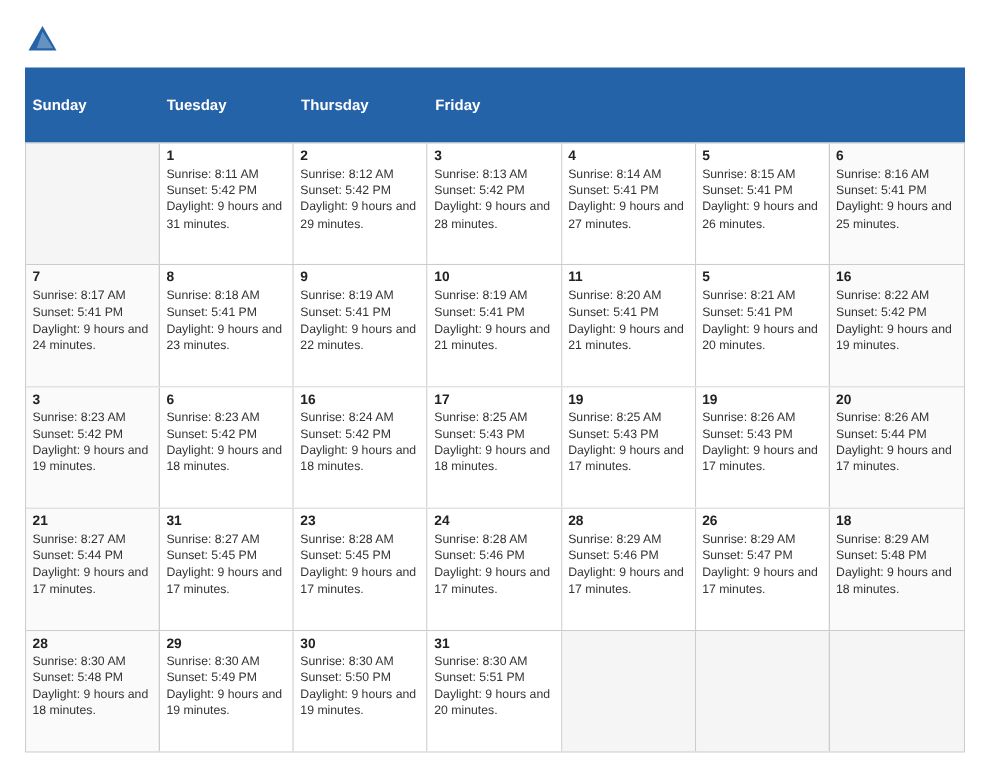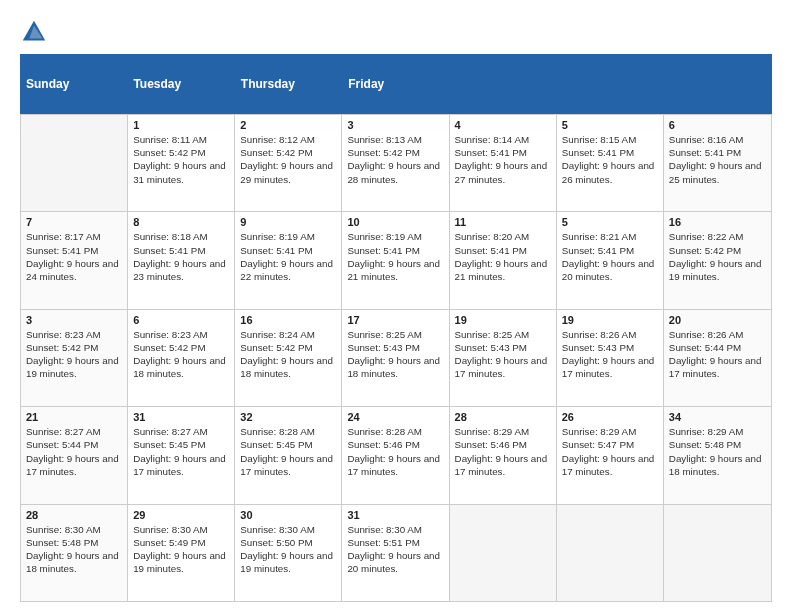--- a/index.html
+++ b/index.html
@@ -287,21 +287,21 @@
           Sunrise: 8:27 AM<br>Sunset: 5:44 PM<br>Daylight: 9 hours and 17 minutes.
         </div>
       </div>
           <div class="cal-cell">
         <span class="day-num">31</span>
         <div class="cell-info">
           Sunrise: 8:27 AM<br>Sunset: 5:45 PM<br>Daylight: 9 hours and 17 minutes.
         </div>
       </div>
           <div class="cal-cell">
-        <span class="day-num">32</span>
+        <span class="day-num">23</span>
         <div class="cell-info">
           Sunrise: 8:28 AM<br>Sunset: 5:45 PM<br>Daylight: 9 hours and 17 minutes.
         </div>
       </div>
           <div class="cal-cell">
         <span class="day-num">24</span>
         <div class="cell-info">
           Sunrise: 8:28 AM<br>Sunset: 5:46 PM<br>Daylight: 9 hours and 17 minutes.
         </div>
       </div>
@@ -311,21 +311,21 @@
           Sunrise: 8:29 AM<br>Sunset: 5:46 PM<br>Daylight: 9 hours and 17 minutes.
         </div>
       </div>
           <div class="cal-cell">
         <span class="day-num">26</span>
         <div class="cell-info">
           Sunrise: 8:29 AM<br>Sunset: 5:47 PM<br>Daylight: 9 hours and 17 minutes.
         </div>
       </div>
           <div class="cal-cell weekend-col">
-        <span class="day-num">34</span>
+        <span class="day-num">18</span>
         <div class="cell-info">
           Sunrise: 8:29 AM<br>Sunset: 5:48 PM<br>Daylight: 9 hours and 18 minutes.
         </div>
       </div>
         </div>
         <div class="cal-week">
           <div class="cal-cell weekend-col">
         <span class="day-num">28</span>
         <div class="cell-info">
           Sunrise: 8:30 AM<br>Sunset: 5:48 PM<br>Daylight: 9 hours and 18 minutes.

